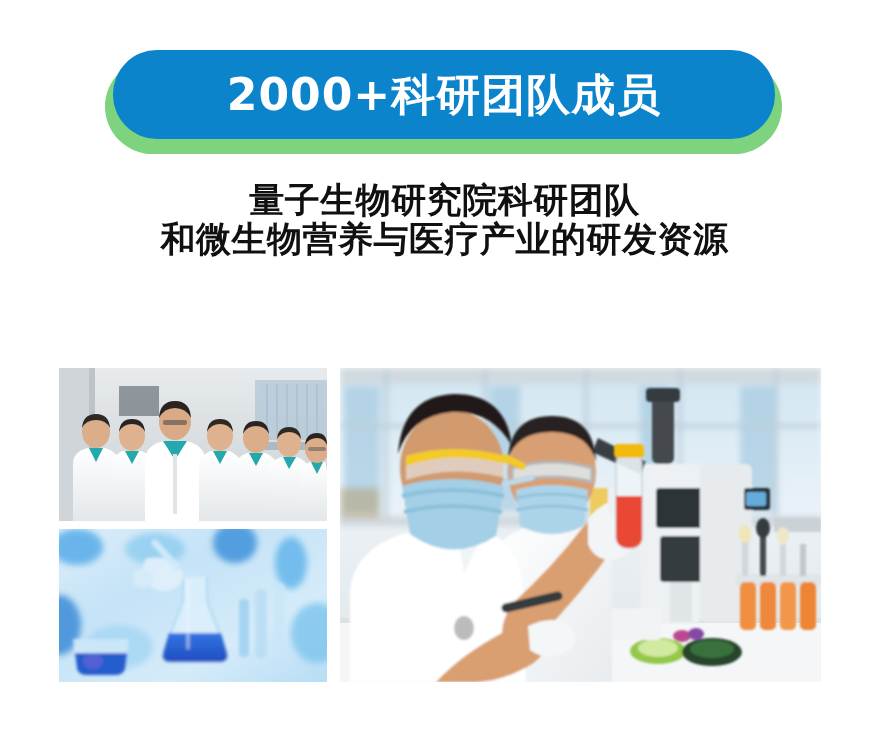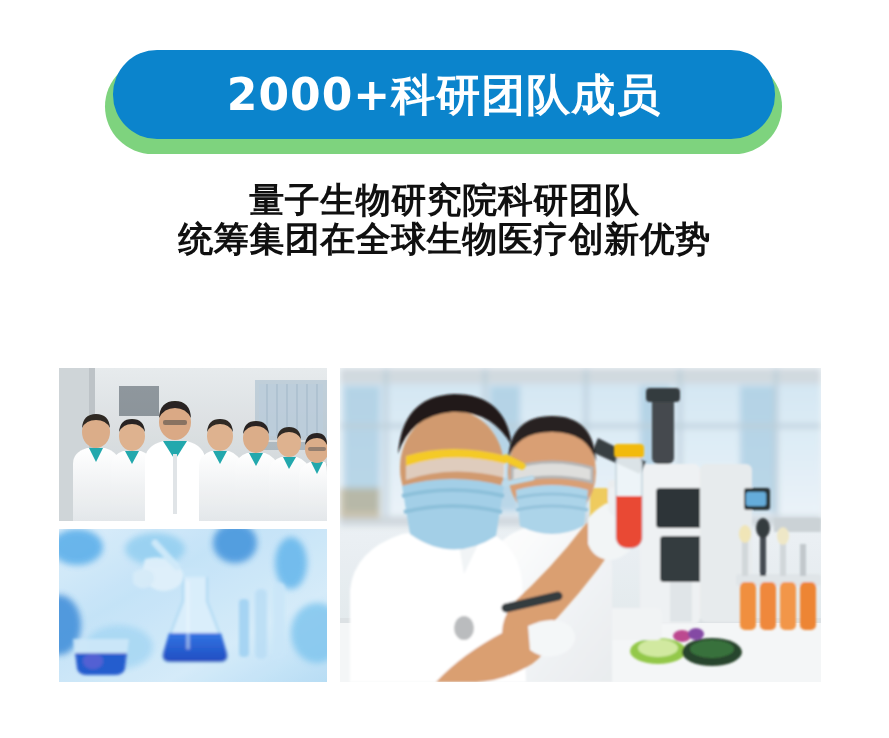--- a/index.html
+++ b/index.html
@@ -121,21 +121,21 @@
 
 <div id="banner-wrap">
   <div id="banner-shadow"></div>
   <div id="banner-plate">
     <span id="banner-title">2000+科研团队成员</span>
   </div>
 </div>
 
 <div id="description">
   <div class="desc-line">量子生物研究院科研团队</div>
-  <div class="desc-line">统筹集团在全球生物医疗创新优势</div>
+  <div class="desc-line">和微生物营养与医疗产业的研发资源</div>
 </div>
 
 <div id="gallery">
 
   <div id="gallery-left-col">
 
     <div class="photo" id="photo-team">
       <svg viewBox="0 0 268 153" preserveAspectRatio="xMidYMid slice" aria-hidden="true">
         <defs>
           <linearGradient id="teamBg" x1="0" y1="0" x2="0" y2="1">

